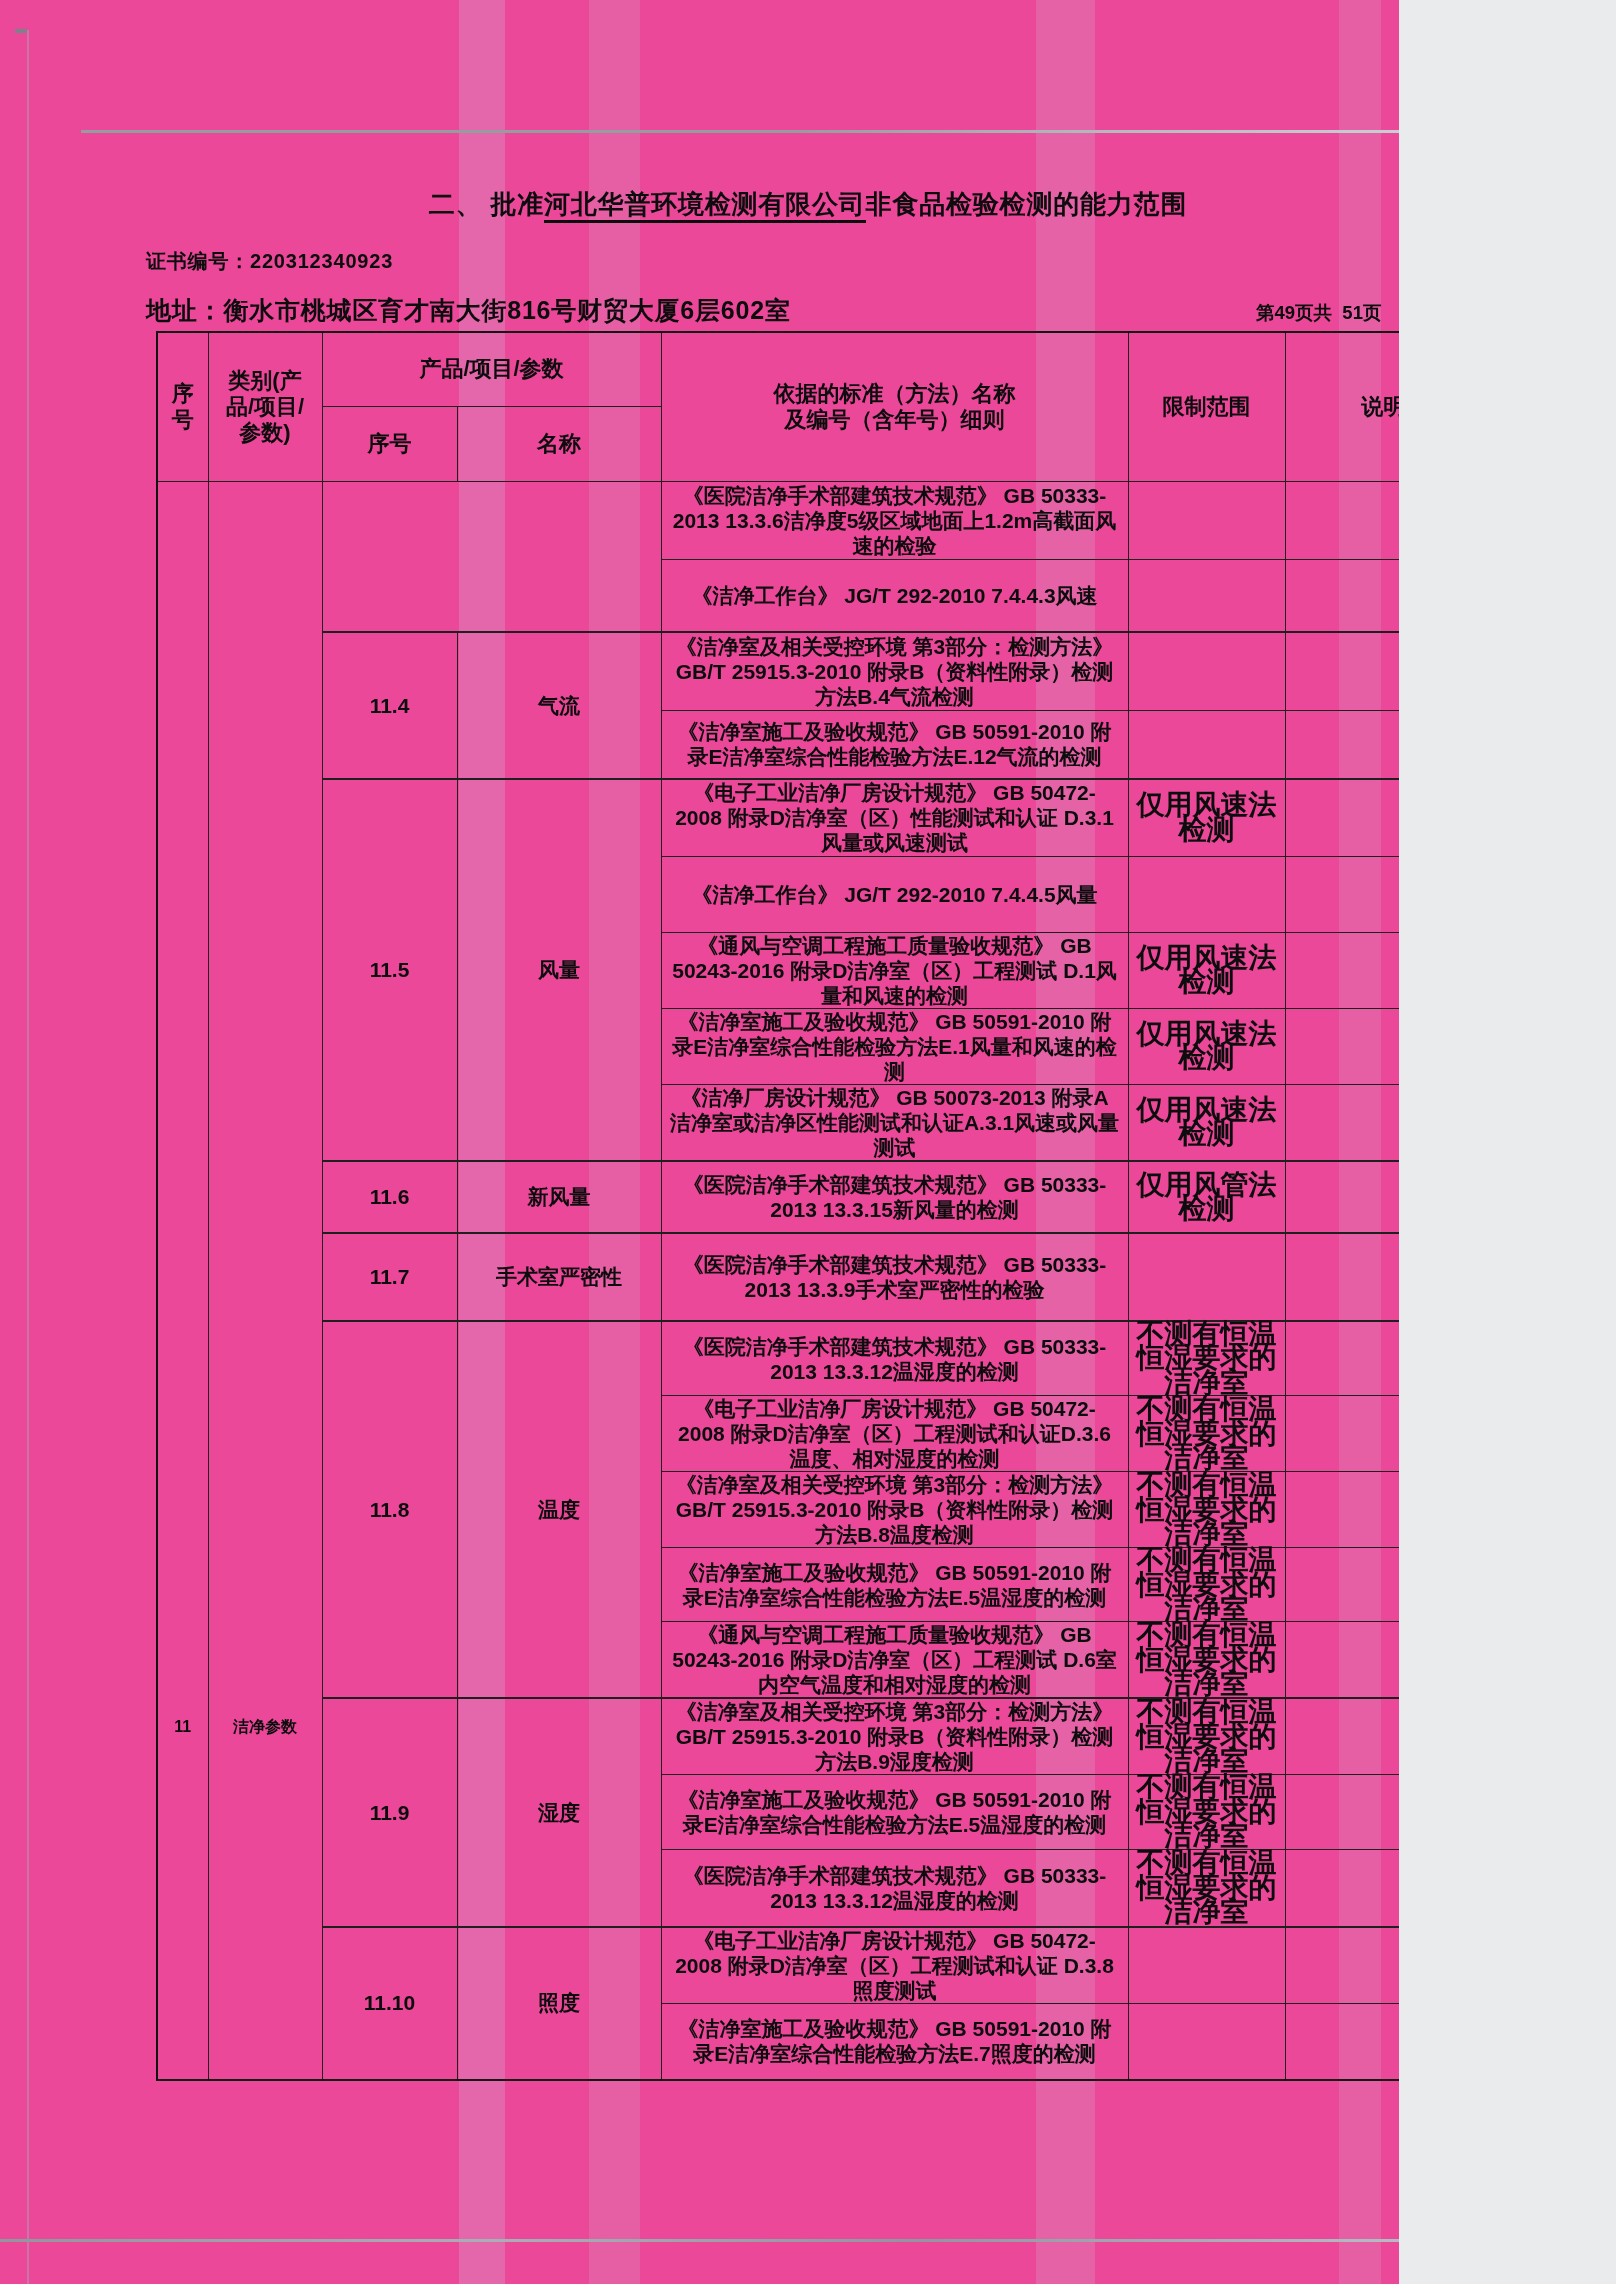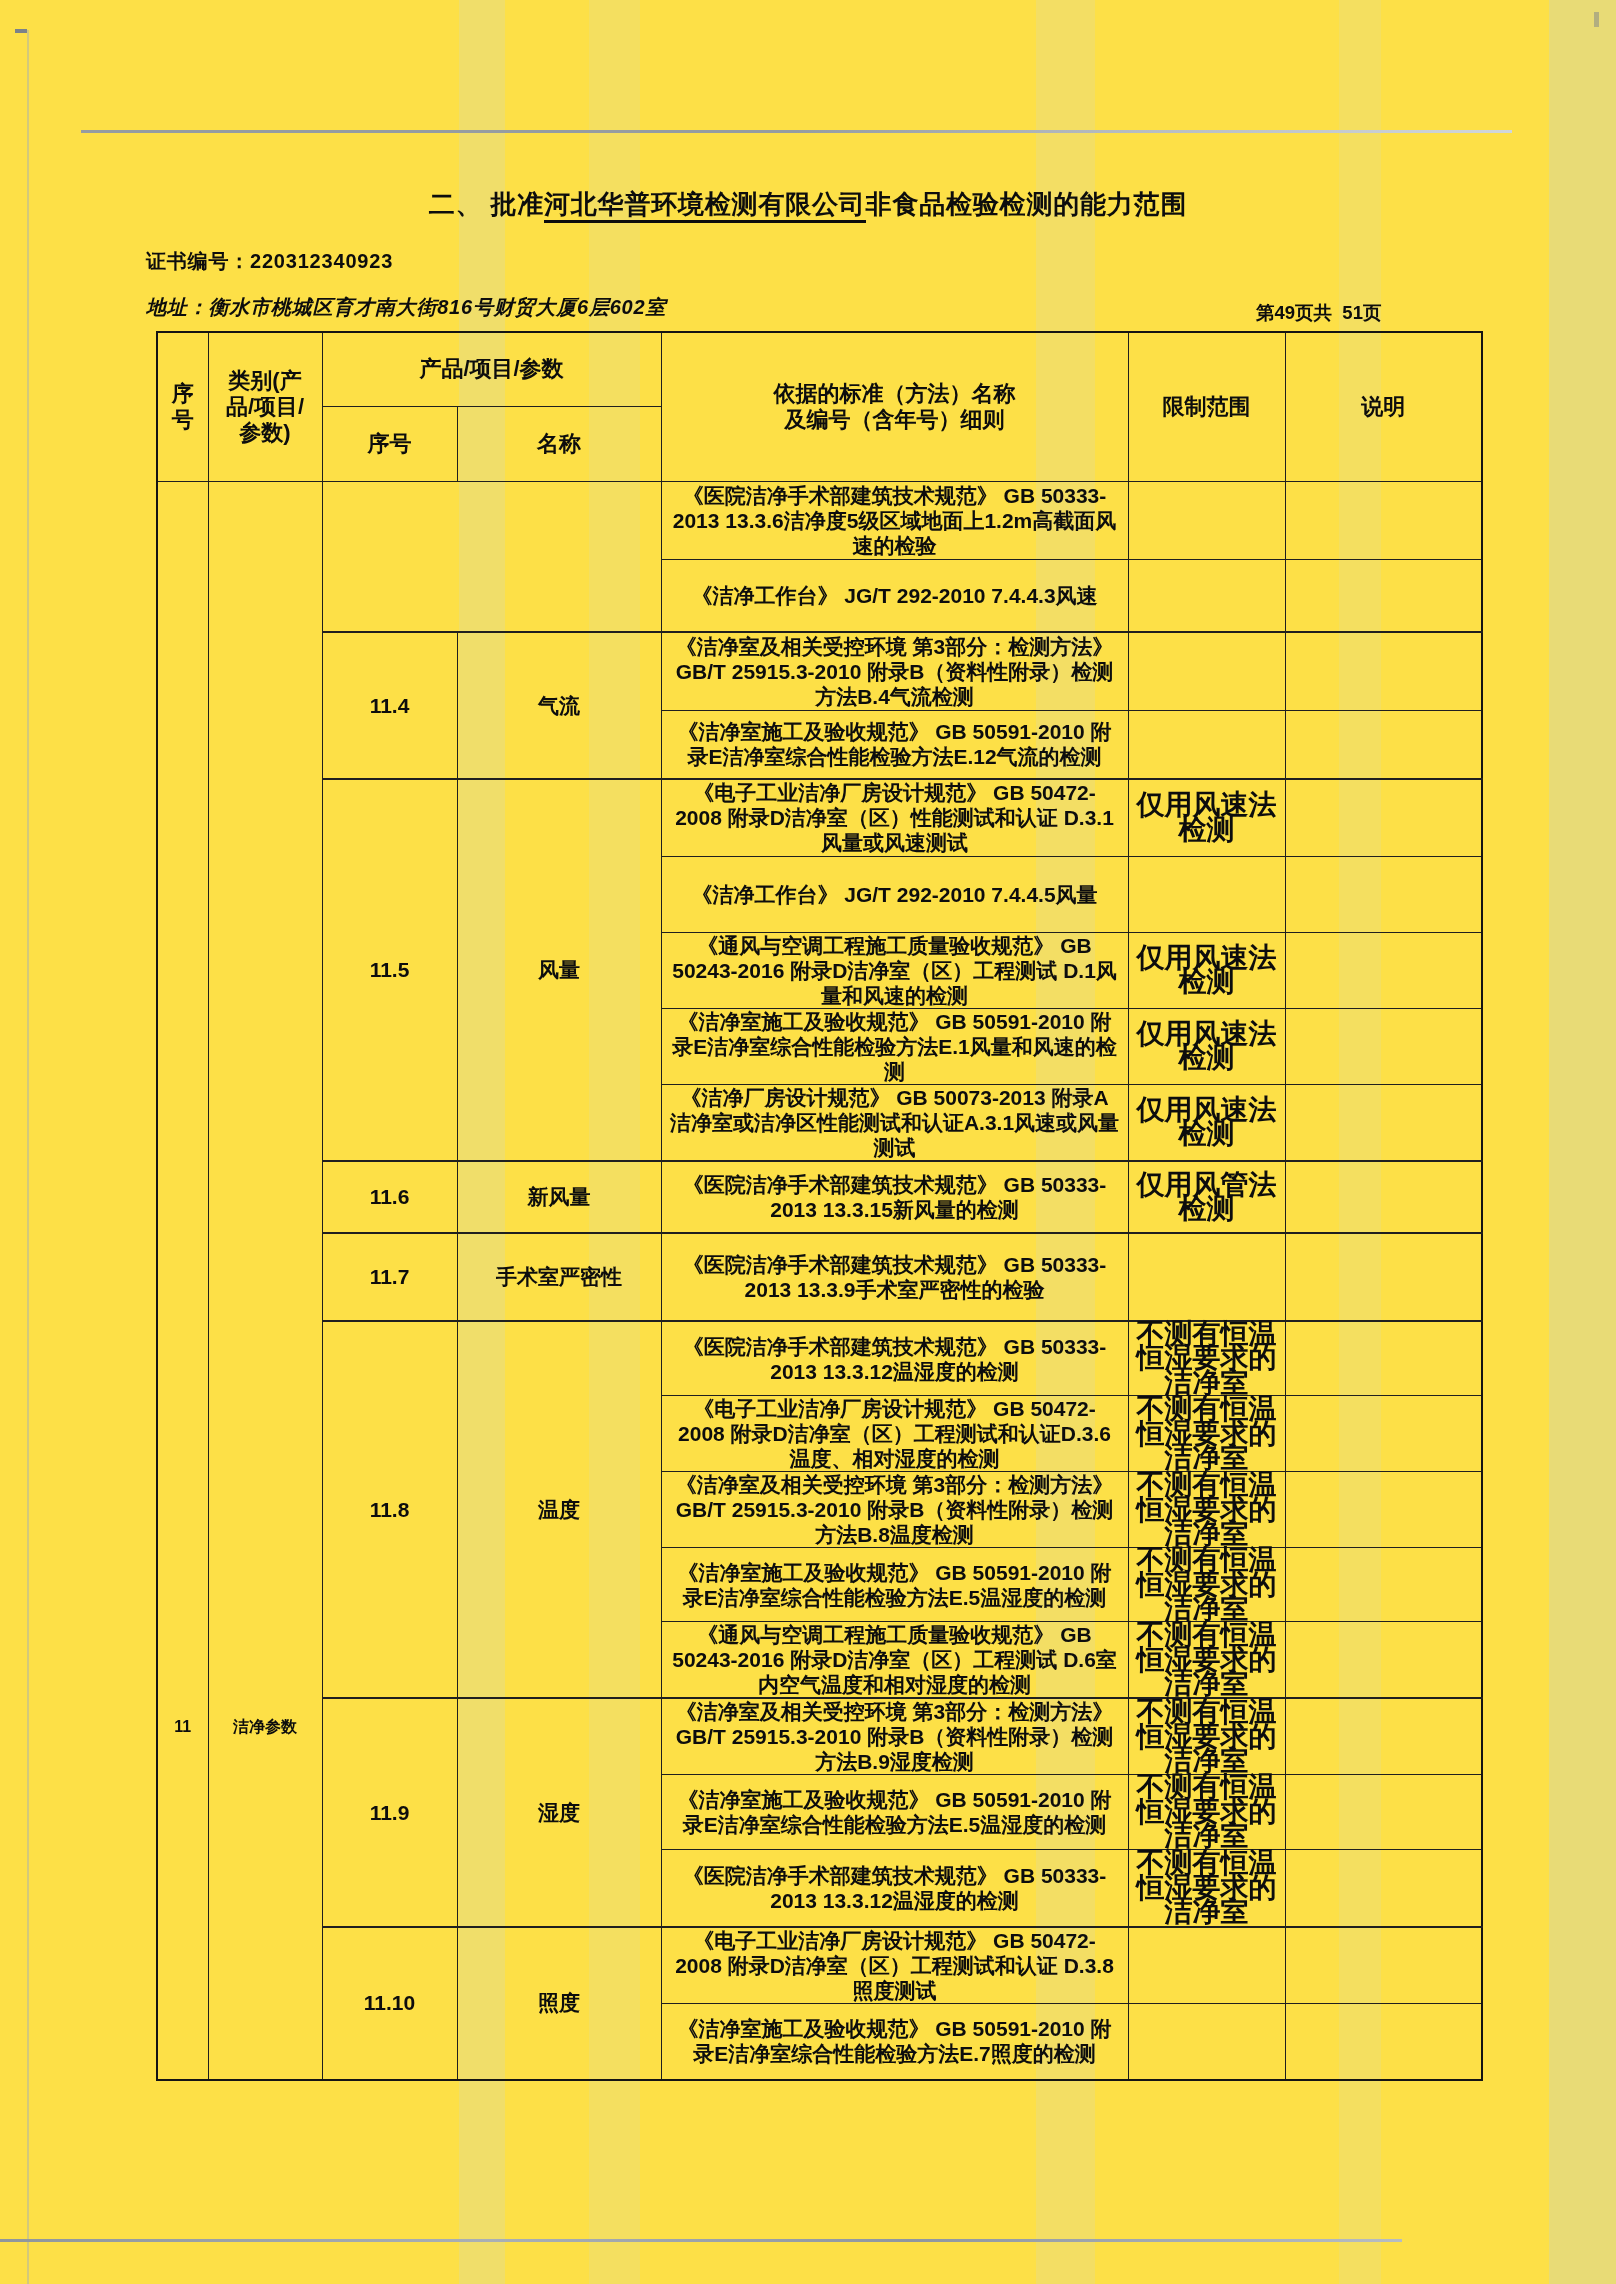--- a/index.html
+++ b/index.html
@@ -1,16 +1,16 @@
 <!DOCTYPE html>
 <html style="font-size:13.5px"><head>
 <meta charset="utf-8">
 <style>
   html,body{margin:0;padding:0;background:#e9ebed;}
-  .page{position:relative;width:1616px;height:2284px;background:#fde047;
+  .page{position:relative;width:1399px;height:2284px;background:#ec4899;
         font-family:"Liberation Sans",sans-serif;color:#0d0d0d;overflow:hidden;}
   
   .streak{position:absolute;top:0;bottom:0;pointer-events:none;}
   .s1{left:459px;width:46px;background:rgba(198,216,232,0.22);}
   .s2{left:589px;width:51px;background:rgba(198,216,232,0.16);}
   .s3{left:1036px;width:59px;background:rgba(198,216,232,0.18);}
   .s4{left:1339px;width:42px;background:rgba(198,216,232,0.16);}
   .s5{left:1549px;width:67px;background:rgba(186,208,228,0.30);}
   .edge-left{position:absolute;left:27px;top:30px;bottom:0;width:1.7px;background:rgba(160,172,184,0.45);}
   .topline{position:absolute;left:81px;top:130px;width:1431px;height:2.5px;
@@ -19,21 +19,21 @@
            background:linear-gradient(to right,#8f969c,#a9afb5 35%,#8f96a0 65%,#b6bcc3 100%);}
   .corner-mark{position:absolute;background:#7b828a;}
   .cm1{left:15px;top:29px;width:11.8px;height:4.2px;}
   .cm2{left:1594px;top:11.8px;width:5px;height:15px;opacity:.5;}
 
   
   .title{position:absolute;left:0;top:187px;width:1616px;text-align:center;
          font-size:26px;font-weight:700;letter-spacing:0.8px;white-space:pre;}
   .title .company{border-bottom:3.4px solid #0d0d0d;padding-bottom:0.8px;}
   .meta-cert{position:absolute;left:146px;top:248px;font-size:20px;font-weight:700;letter-spacing:0.8px;}
-  .meta-addr{position:absolute;left:146px;top:294px;font-size:20px;font-weight:700;letter-spacing:0.8px;font-style:italic;}
+  .meta-addr{position:absolute;left:146px;top:294px;font-size:25px;font-weight:700;letter-spacing:0.8px;}
   .meta-page{position:absolute;left:1256px;top:300px;font-size:18.5px;font-weight:700;white-space:pre;text-align:center;}
 
   
   table.cap{position:absolute;left:156px;top:331px;width:1323px;
             border-collapse:collapse;table-layout:fixed;border:2.5px solid #141414;}
   .cap th,.cap td{border:1.7px solid #1f1f1f;text-align:center;vertical-align:middle;
             padding:0 8.4px;font-weight:700;color:#0d0d0d;}
   .cap th.h{font-size:22px;line-height:26px;font-weight:700;}
   .hstd{white-space:pre-line;}
   td.std{font-size:21px;line-height:25px;margin-top:40px;}

